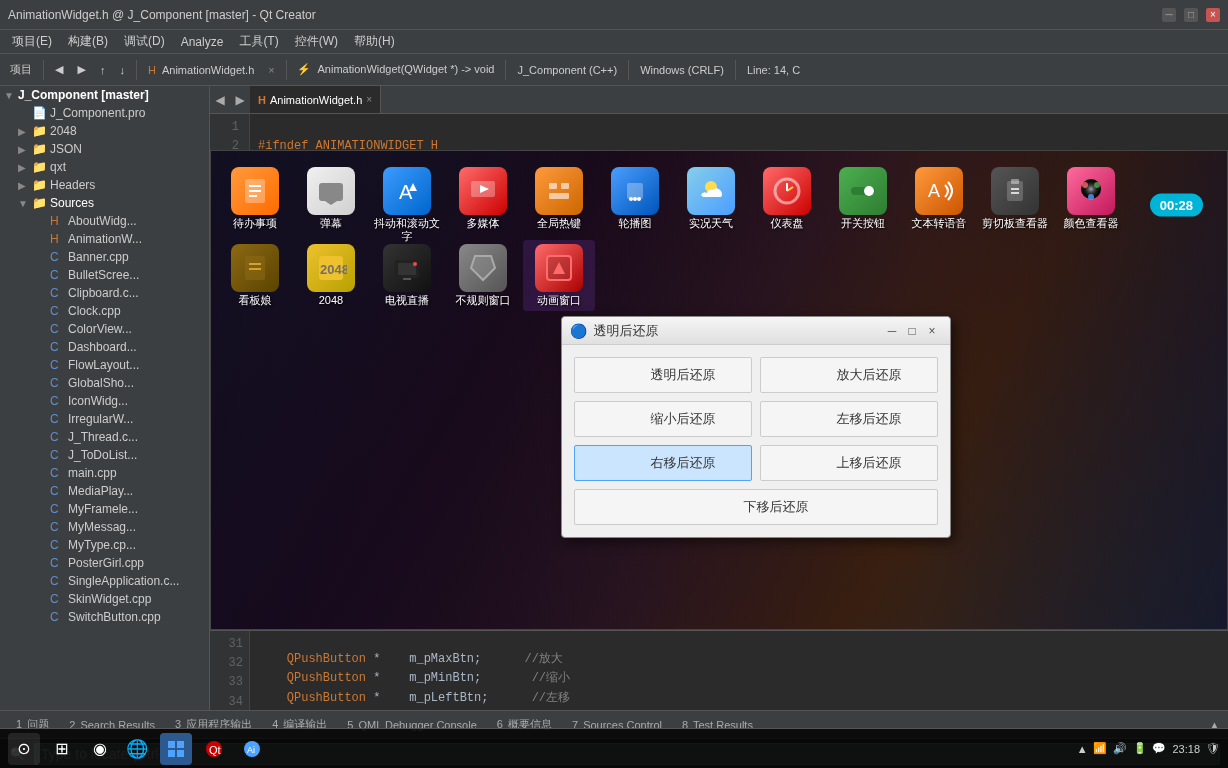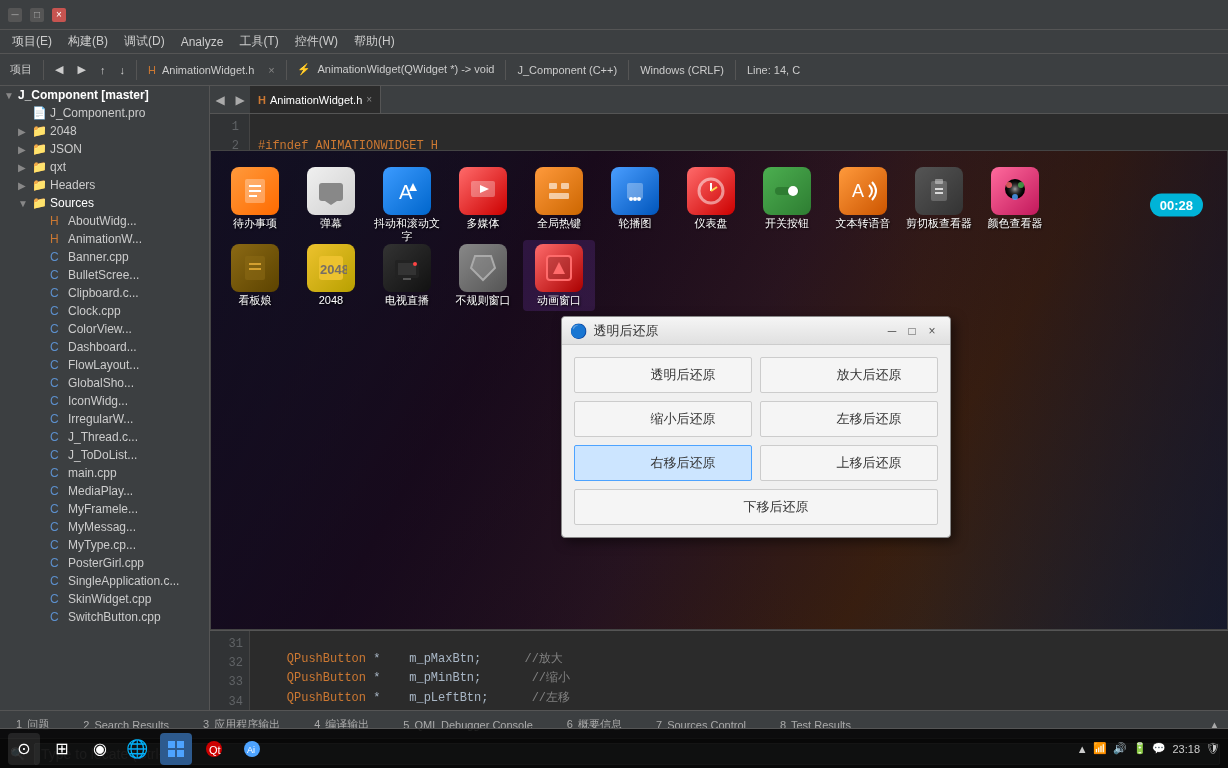--- a/index.html
+++ b/index.html
@@ -346,21 +346,21 @@
     }
 
     
     .status-bar {
       height: 28px;
       background: #3c3f41;
       border-top: 1px solid #555;
       display: flex;
       align-items: center;
       padding: 0 8px;
-      gap: 18px;
+      gap: 4px;
       font-size: 11px;
       color: #aaa;
     }
     .status-tab {
       padding: 2px 8px;
       cursor: pointer;
       white-space: nowrap;
     }
     .status-tab-num { color: #aaa; margin-right: 2px; }
     .status-right { margin-left: auto; display: flex; align-items: center; gap: 6px; }
@@ -418,20 +418,21 @@
 
     
     ::-webkit-scrollbar { width: 6px; height: 6px; }
     ::-webkit-scrollbar-track { background: #3c3f41; }
     ::-webkit-scrollbar-thumb { background: #555; border-radius: 3px; }
   </style>
 </head>
 <body>
 
 <div class="title-bar" style="position:relative; z-index:10;">
+  <span style="flex:1; font-size:12px; color:#ccc;">AnimationWidget.h @ J_Component [master] - Qt Creator</span>
   <div class="title-bar-controls">
     <div class="title-ctrl">─</div>
     <div class="title-ctrl">□</div>
     <div class="title-ctrl" style="background:#c75450; color:#fff;">×</div>
   </div>
 </div>
 
 <div class="menu-bar">
   <div class="menu-item">项目(E)</div>
   <div class="menu-item">构建(B)</div>
@@ -711,20 +712,29 @@
             <svg width="32" height="32" viewBox="0 0 32 32">
                 <rect x="8" y="8" width="16" height="16" rx="2" fill="rgba(255,255,255,0.3)"></rect>
                 <circle cx="12" cy="24" r="2" fill="#fff"></circle>
                 <circle cx="16" cy="24" r="2" fill="#fff"></circle>
                 <circle cx="20" cy="24" r="2" fill="#fff"></circle>
               </svg>
           </div>
           <span class="desktop-icon-label">轮播图</span>
         </div>
         <div class="desktop-icon">
+          <div class="desktop-icon-img ic-weather">
+            <svg width="32" height="32" viewBox="0 0 32 32">
+                <circle cx="16" cy="12" r="6" fill="#ffdb4d"></circle>
+                <path d="M6 20 Q8 16 12 18 Q14 13 18 15 Q22 11 26 16 Q28 20 26 22 L8 22 Z" fill="#fff"></path>
+              </svg>
+          </div>
+          <span class="desktop-icon-label">实况天气</span>
+        </div>
+        <div class="desktop-icon">
           <div class="desktop-icon-img ic-dashboard">
             <svg width="32" height="32" viewBox="0 0 32 32">
                 <circle cx="16" cy="16" r="12" fill="none" stroke="rgba(255,255,255,0.5)" stroke-width="3"></circle>
                 <path d="M16 16 L16 8" stroke="#fff" stroke-width="2"></path>
                 <path d="M16 16 L22 12" stroke="#ffdb4d" stroke-width="2"></path>
               </svg>
           </div>
           <span class="desktop-icon-label">仪表盘</span>
         </div>
         <div class="desktop-icon">

